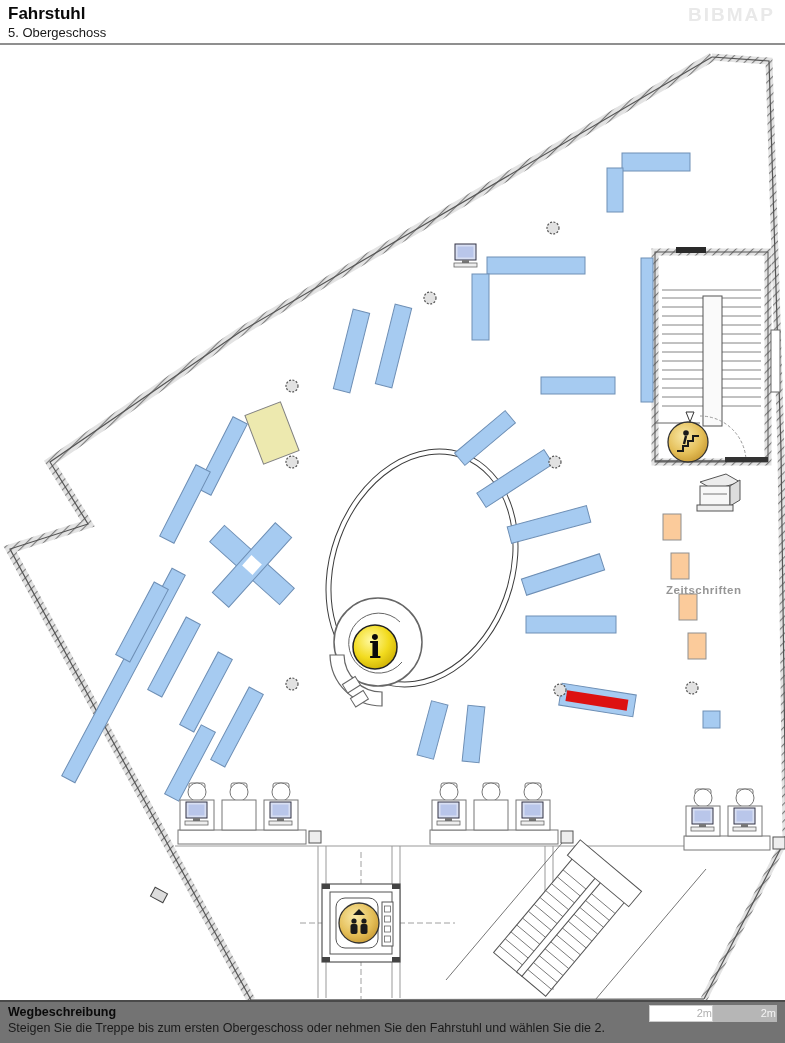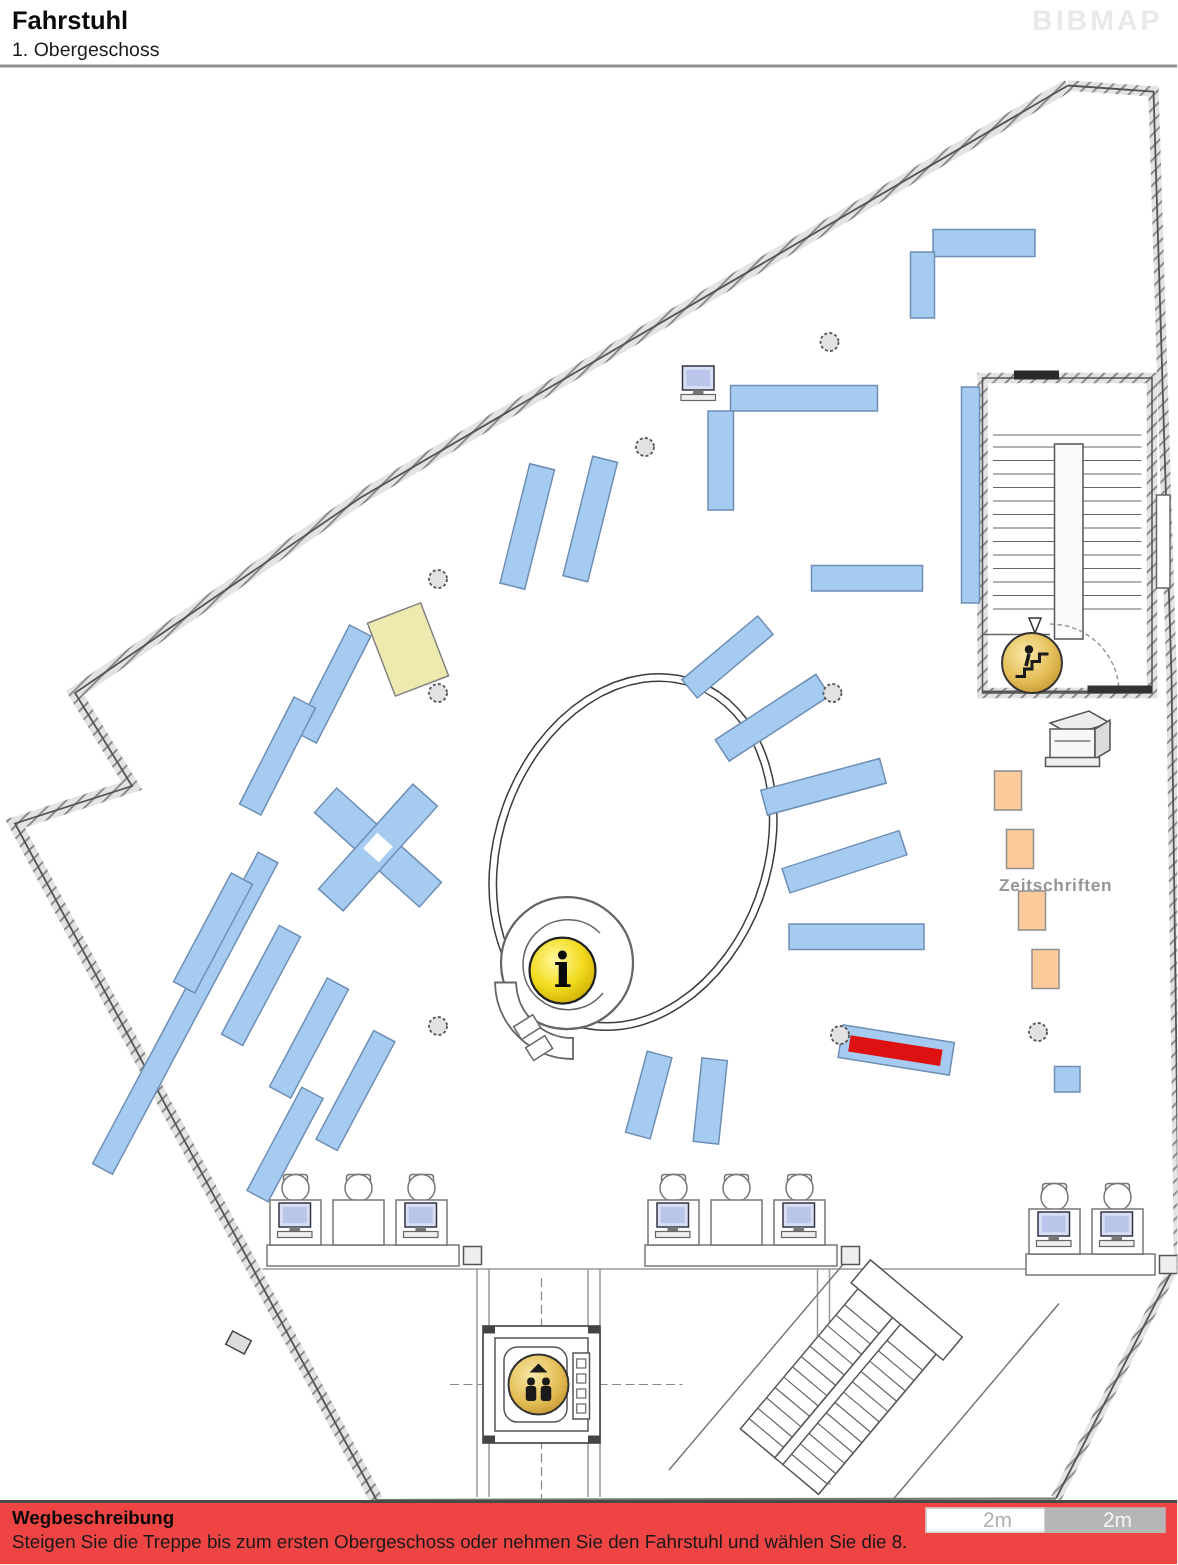--- a/index.html
+++ b/index.html
@@ -5,26 +5,26 @@
   html,body{margin:0;padding:0;background:#fff;}
   .page{position:relative;width:785px;height:1043px;background:#fff;overflow:hidden;
         font-family:"Liberation Sans",sans-serif;}
   svg{position:absolute;left:0;top:0;}
   .hdr{position:absolute;left:0;top:0;width:785px;height:43px;background:#fff;
        border-bottom:2px solid #8f8f8f;z-index:5;}
   .hdr .title{position:absolute;left:8px;top:4px;font-size:17px;font-weight:bold;color:#0a0a0a;}
   .hdr .subtitle{position:absolute;left:8px;top:25px;font-size:13px;color:#1a1a1a;}
   .hdr .logo{position:absolute;right:10px;top:4px;font-size:19px;font-weight:bold;
              letter-spacing:2px;color:#e9e9e9;}
-  .ftr{position:absolute;left:0;top:1000px;width:785px;height:43px;background:#ef4444;
+  .ftr{position:absolute;left:0;top:1000px;width:785px;height:43px;background:#737373;
        border-top:2px solid #4a4a4a;z-index:5;box-sizing:border-box;}
   .ftr .fh{position:absolute;left:8px;top:3px;font-size:12.5px;font-weight:bold;color:#0a0a0a;}
   .ftr .ft{position:absolute;left:8px;top:19px;font-size:12.5px;color:#1a1a1a;width:640px;}
   .scalebar{position:absolute;right:8px;top:3px;display:flex;}
-  .scalebar .seg{width:62px;height:15px;font-size:14px;line-height:15px;text-align:center;padding-left:16px;}
+  .scalebar .seg{width:62px;height:15px;font-size:11px;line-height:15px;text-align:right;}
   .seg.light{background:#fff;border:1px solid #ccc;color:#b0b0b0;}
   .seg.dark{background:#b6b6b6;border:1px solid #b6b6b6;color:#f4f4f4;}
 </style>
 </head>
 <body>
 
 <div class="page">
 
   <svg id="plan" width="785" height="1043" viewBox="0 0 785 1043">
     <defs>
@@ -324,25 +324,25 @@
           <circle cx="354" cy="921" r="2.6" fill="#1a1a1a"></circle>
           <rect x="350.5" y="924" width="7" height="10" rx="2" fill="#1a1a1a"></rect>
           <circle cx="364" cy="921" r="2.6" fill="#1a1a1a"></circle>
           <rect x="360.5" y="924" width="7" height="10" rx="2" fill="#1a1a1a"></rect>
         </g>
       </g>
   </svg>
 
   <div class="hdr">
     <div class="title">Fahrstuhl</div>
-    <div class="subtitle">1. Obergeschoss</div>
+    <div class="subtitle">5. Obergeschoss</div>
     <div class="logo">BIBMAP</div>
   </div>
 
   <div class="ftr">
     <div class="fh">Wegbeschreibung</div>
-    <div class="ft">Steigen Sie die Treppe bis zum ersten Obergeschoss oder nehmen Sie den Fahrstuhl und wählen Sie die 8.</div>
+    <div class="ft">Steigen Sie die Treppe bis zum ersten Obergeschoss oder nehmen Sie den Fahrstuhl und wählen Sie die 2.</div>
     <div class="scalebar">
       <div class="seg light">2m</div>
       <div class="seg dark">2m</div>
     </div>
   </div>
 </div>
 
 </body></html>

